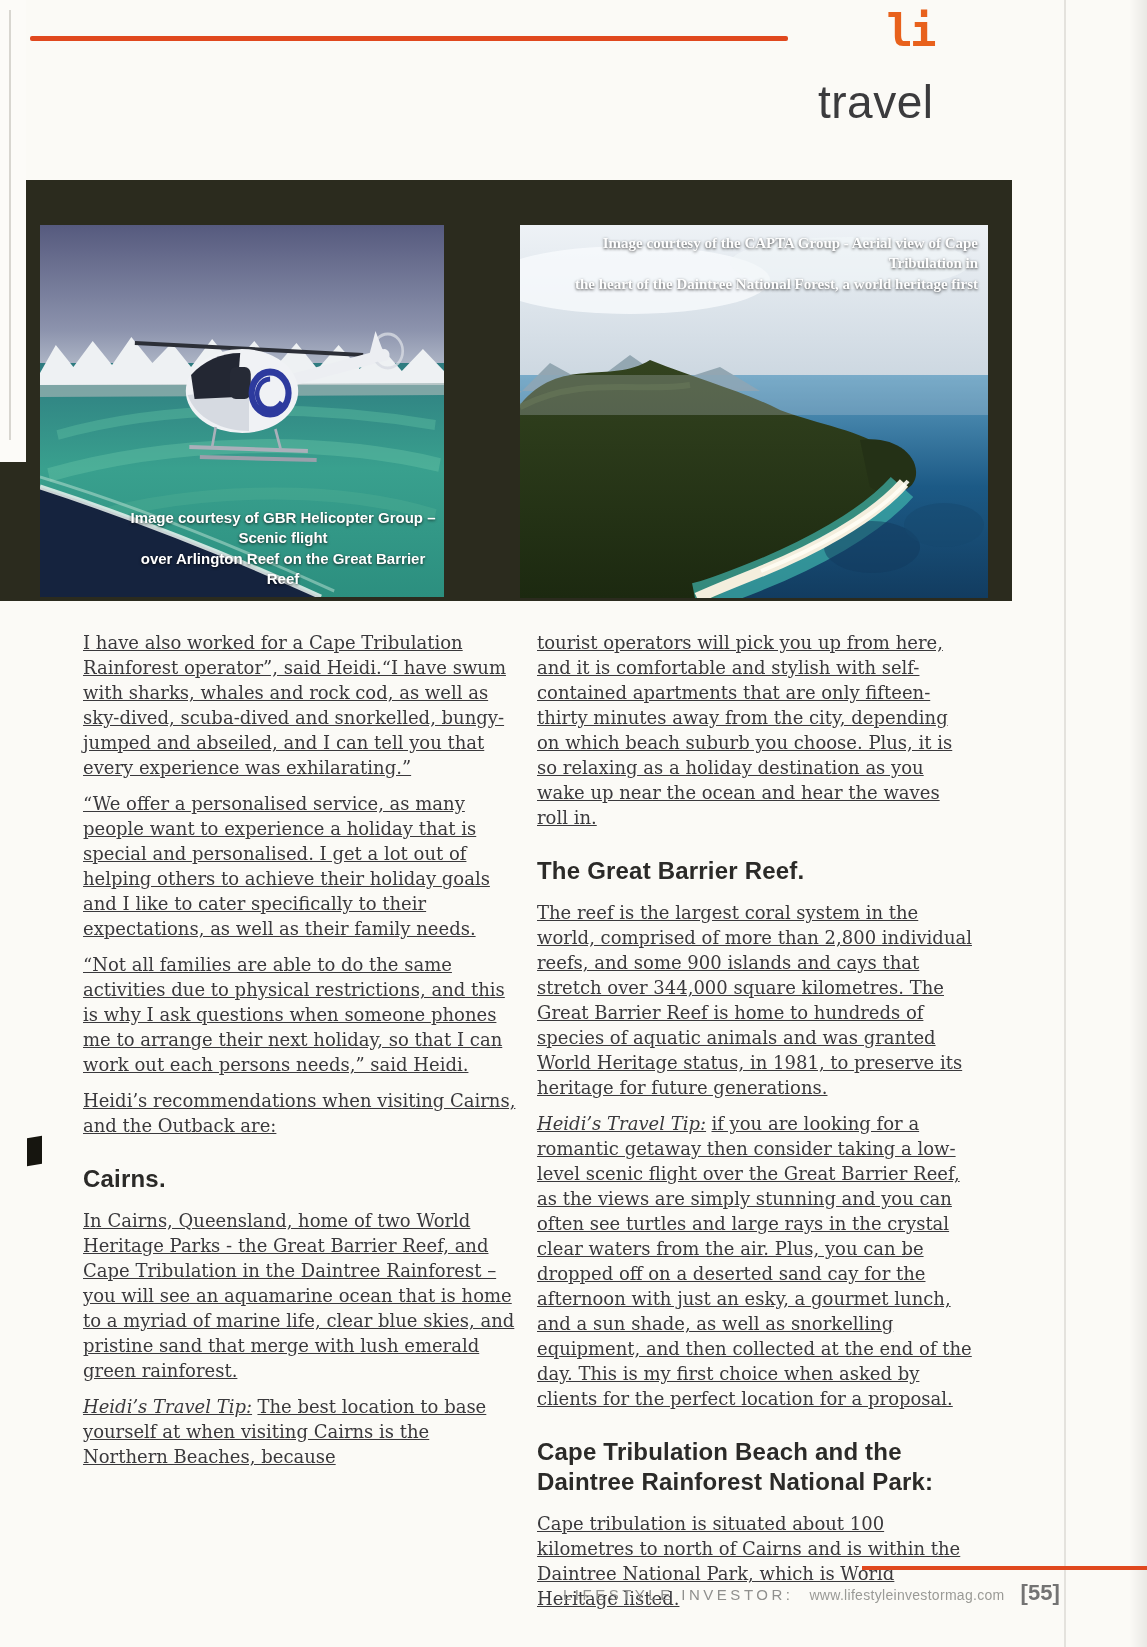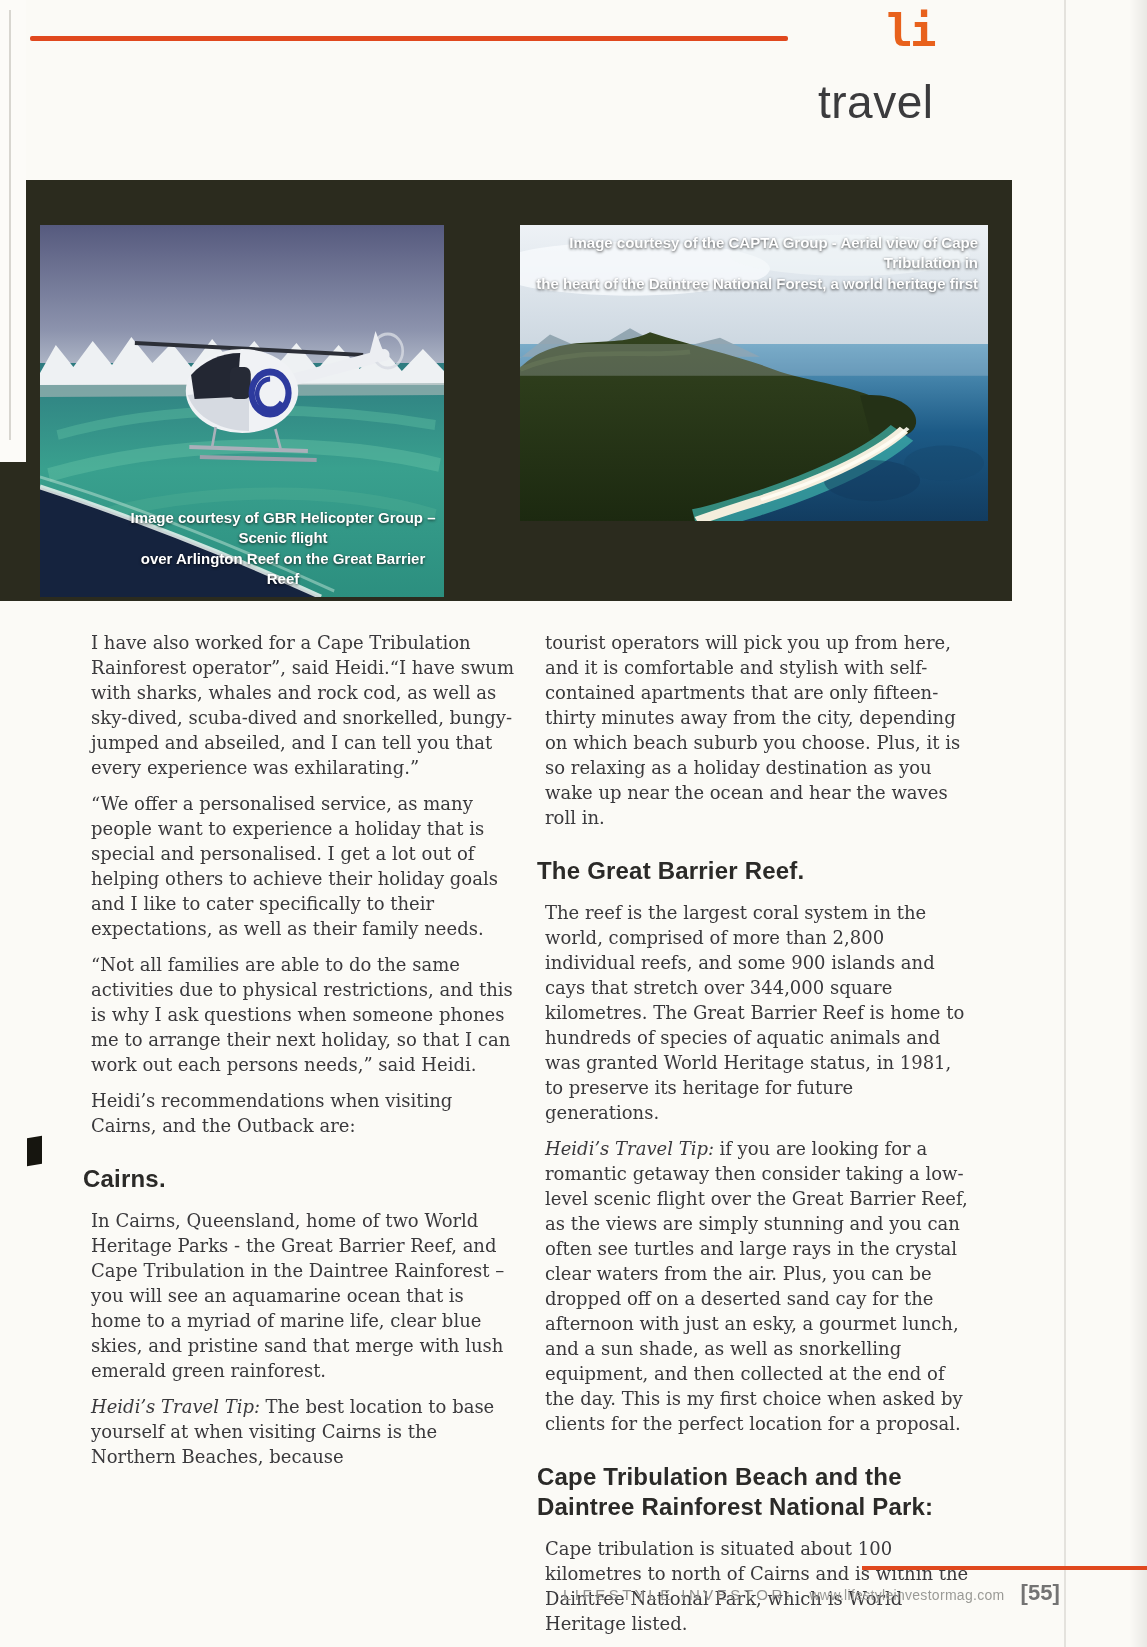--- a/index.html
+++ b/index.html
@@ -19,32 +19,32 @@
   .brand-li{font-family:"DejaVu Sans Mono",monospace;font-weight:bold;font-size:44px;line-height:58px;
         color:#e8611c;letter-spacing:-3px;}
   .brand-travel{font-family:"Liberation Sans",sans-serif;font-weight:400;font-size:46px;line-height:58px;
         color:#3b3b3d;letter-spacing:.5px;margin-left:8px;margin-top:13px;}
 
   
   .photo-band{position:absolute;left:0;top:180px;width:1012px;height:421px;background:#2b2b1e;}
   .photo{position:absolute;overflow:hidden;background:#1c2a3a;}
   .photo svg{display:block;width:100%;height:100%;}
   .photo-left{left:40px;top:45px;width:404px;height:372px;}
-  .photo-right{left:520px;top:45px;width:468px;height:296px;}
+  .photo-right{left:520px;top:45px;width:468px;height:373px;font-family:Liberation Serif, serif;}
   .caption{position:absolute;color:#ffffff;font-weight:bold;font-size:15px;line-height:1.35;
         text-shadow:0 1px 3px rgba(0,0,0,.75);}
   .caption-left{left:90px;right:8px;bottom:8px;text-align:center;}
   .caption-right{left:8px;right:10px;top:8px;text-align:right;}
 
   
   .col{position:absolute;top:630px;width:436px;color:#3a393c;
         font-family:"DejaVu Serif","Liberation Serif",serif;font-size:18px;line-height:25px;}
   .col-left{left:83px;}
   .col-right{left:537px;}
-  .col p{margin:0 0 11px 8px;}
+  .col p{margin:0 0 11px 0;text-decoration:underline;}
   .article-heading{font-family:"Liberation Sans",sans-serif;font-weight:bold;color:#2b2a28;
         font-size:24px;line-height:30px;letter-spacing:.2px;margin:26px 0 14px 0;}
   .tip-label{font-style:italic;margin-right:.3em;}
 
   
   .footer-rule{position:absolute;left:862px;top:1566px;width:285px;height:4px;background:#e0481e;}
   .footer{position:absolute;left:563px;top:1580px;display:flex;align-items:baseline;gap:16px;justify-content:center;}
   .footer-mag{color:#8f8f8d;font-size:15px;letter-spacing:3.5px;}
   .footer-url{color:#9a9a96;font-size:14px;letter-spacing:.3px;}
   .footer-page{color:#737373;font-weight:bold;font-size:22px;}

